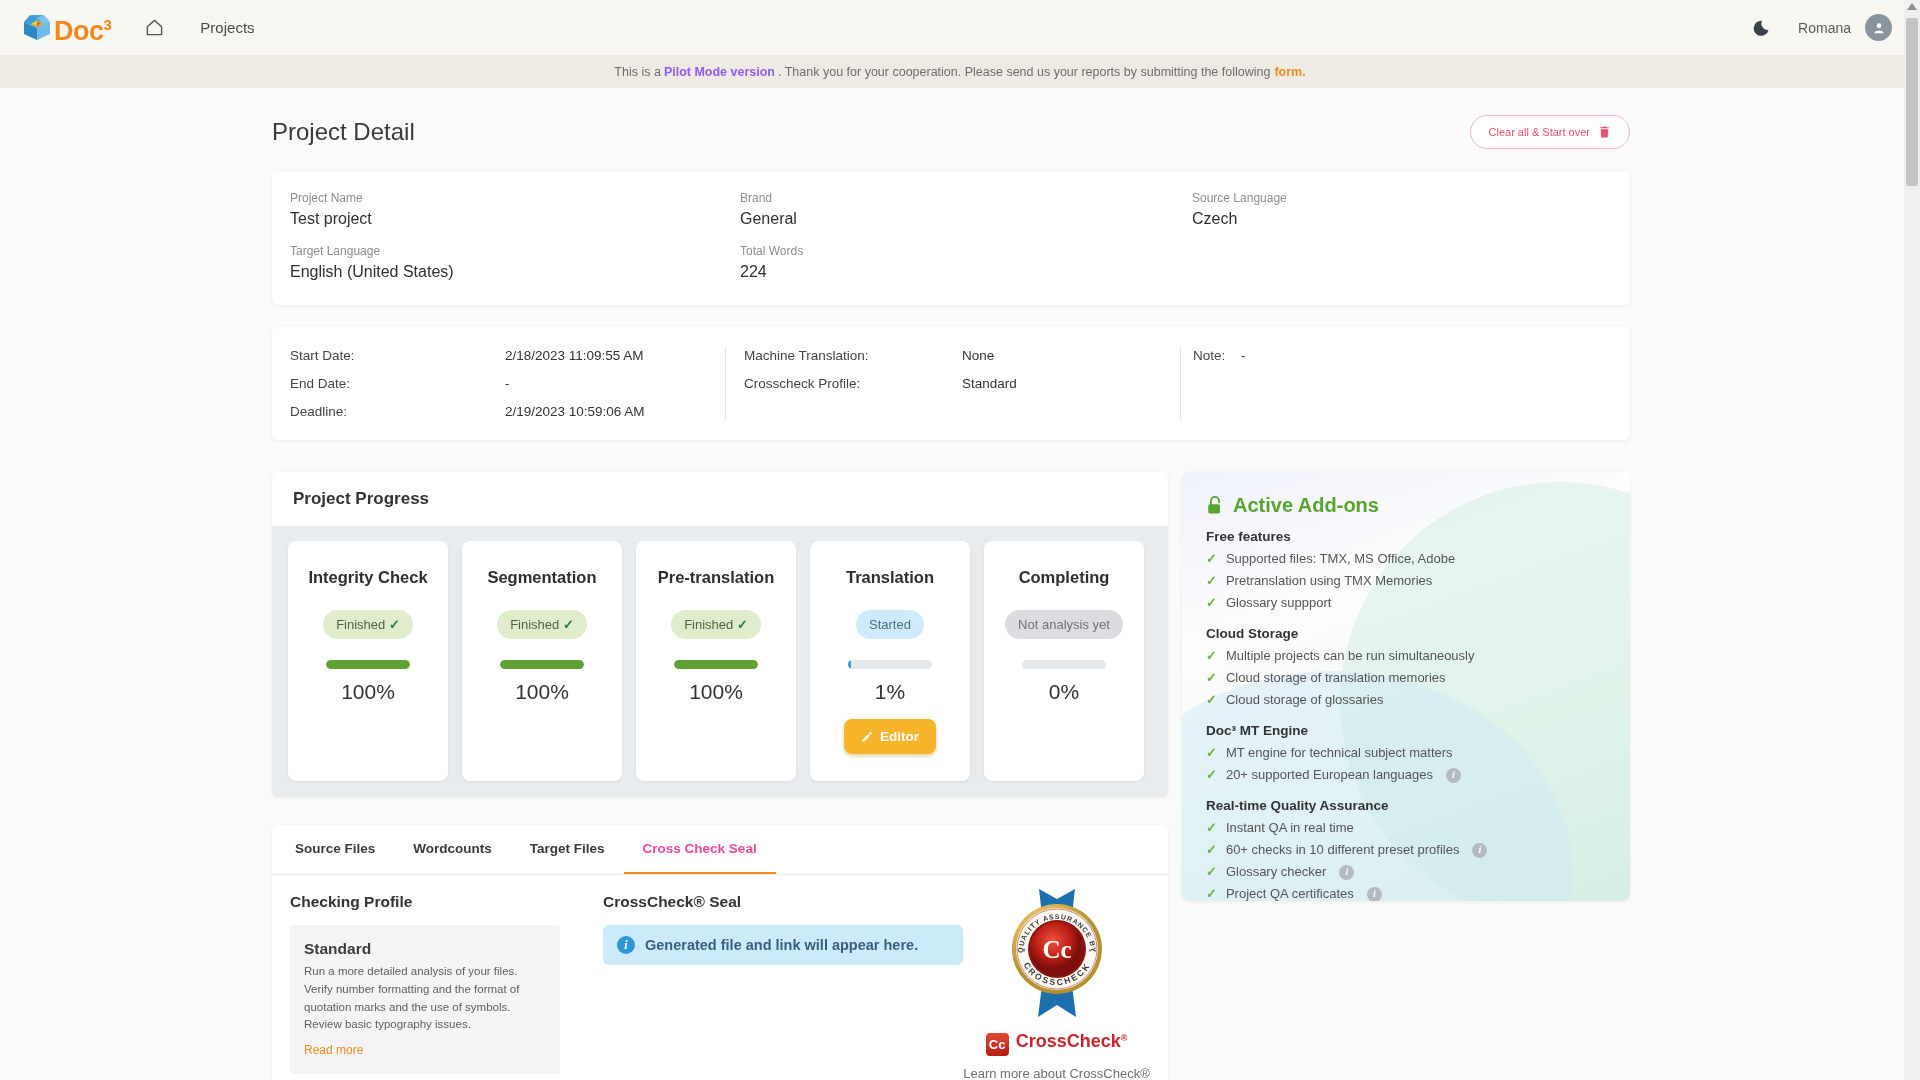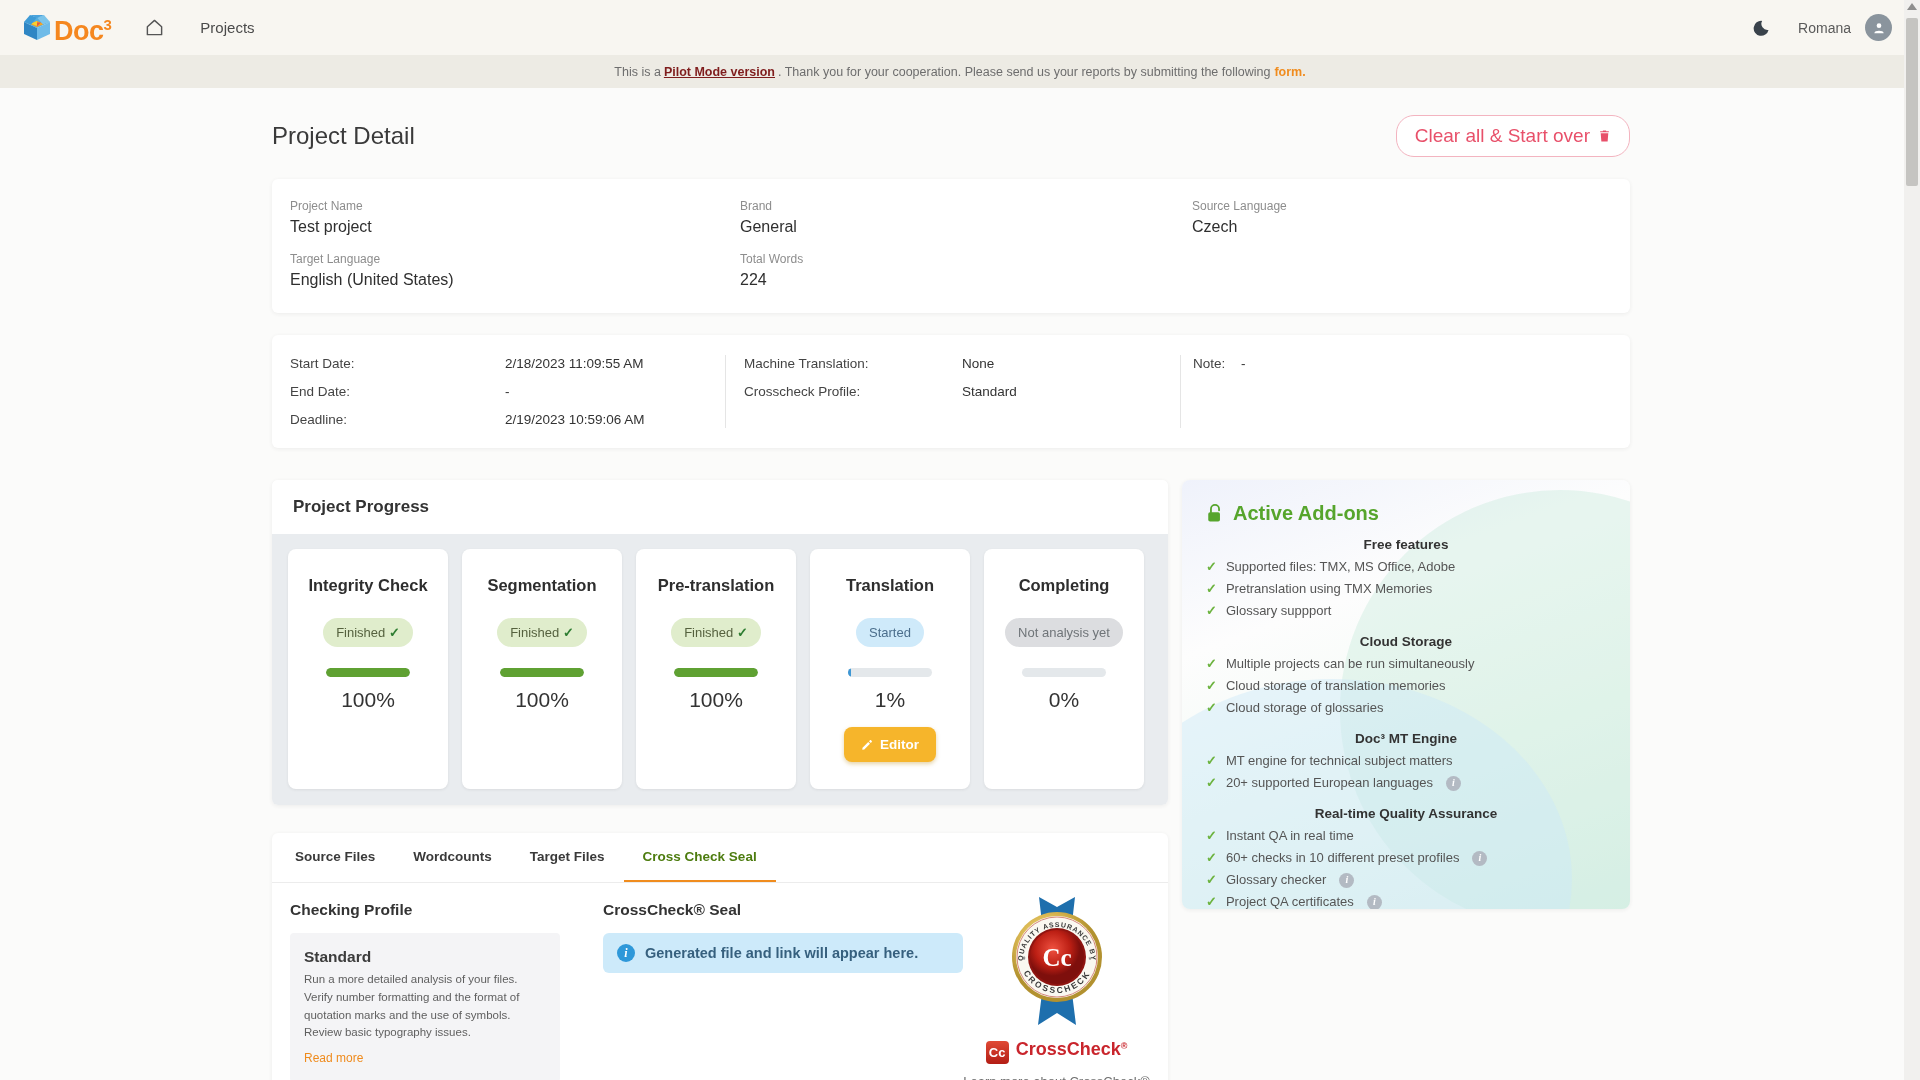--- a/index.html
+++ b/index.html
@@ -15,30 +15,30 @@
   .home-btn { display:flex; align-items:center; cursor:pointer; }
   .nav-item { font-size:15px; color:#4a4a4a; cursor:pointer; }
   .topbar-right { margin-left:auto; display:flex; align-items:center; gap:28px; }
   .moon-btn { cursor:pointer; display:flex; }
   .user-name { font-size:14px; color:#5a5a5a; }
   .avatar { width:27px; height:27px; border-radius:50%; background:#8a949d; display:flex; align-items:center; justify-content:center; cursor:pointer; margin-left:-14px; }
 
   
   .banner { height:33px; background:#edebe4; display:flex; align-items:center; justify-content:center;
     font-size:12.5px; color:#6d6d6d; }
-  .banner b { color:#7f1d1d; margin:16px 3px;text-decoration:underline; }
+  .banner b { color:#8b5cf6; margin:16px 3px; }
   .banner a { color:#f08c1e; font-weight:bold; margin-left:4px; text-decoration:none; cursor:pointer; }
 
   
   .page-body { background:#fbfbfa; height:calc(1080px - 88px); }
   .container { width:1358px; margin-left:272px; padding-top:27px; }
   .title-row { display:flex; align-items:center; justify-content:space-between; margin-bottom:22px; }
   .page-title { font-size:24px; font-weight:500; color:#3a3a3a; }
   .clear-btn { display:flex; align-items:center; gap:8px; background:#fff; border:1px solid #f3b4c0;
-    color:#e8506a; font-size:19px; border-radius:18px; padding:9px 18px; cursor:pointer;
+    color:#e8506a; font-size:11px; border-radius:18px; padding:9px 18px; cursor:pointer;
     font-family:"Liberation Sans", sans-serif; }
 
   .card { background:#fff; border-radius:6px; box-shadow:0 1px 4px rgba(40,40,40,.07); }
 
   
   .info-card { padding:20px 18px 24px; display:grid; grid-template-columns:450px 452px 1fr; row-gap:16px; }
   .field-label { font-size:12px; color:#8d8d8d; margin-bottom:5px; }
   .field-value { font-size:16px; color:#2f2f2f; }
 
   
@@ -74,39 +74,39 @@
   .bar-green { background:#5fa132; }
   .bar-blue { background:#3e97d4; }
   .stage-pct { margin-top:11px; font-size:21px; color:#333; }
   .editor-btn { margin-top:15px; background:#f6b52b; border:none; border-radius:8px; color:#fff;
     font-size:13.5px; font-weight:bold; padding:10px 17px; cursor:pointer; display:flex; align-items:center; gap:7px;
     box-shadow:0 2px 4px rgba(180,130,0,.35); font-family:"Liberation Sans", sans-serif; }
 
   
   .addons { position:relative; width:448px; height:429px; border-radius:8px; overflow:hidden;
     background:linear-gradient(160deg,#eff2fb 0%,#fdfdfd 30%,#f3faf5 58%,#e2f3ec 100%);
-    box-shadow:0 1px 4px rgba(40,40,40,.07); padding:22px 24px;text-align:center; }
+    box-shadow:0 1px 4px rgba(40,40,40,.07); padding:22px 24px; }
   .addons::before { content:''; position:absolute; right:-150px; top:10px; width:440px; height:440px;
     border-radius:50%; background:rgba(187,229,210,.32); }
   .addons::after { content:''; position:absolute; left:-90px; bottom:-170px; width:480px; height:400px;
     border-radius:50%; background:rgba(203,232,248,.45); }
   .addons-inner { position:relative; z-index:2; }
   .addons-title { display:flex; align-items:center; gap:9px; font-size:20px; font-weight:bold; color:#56a52c; margin-bottom:10px; }
   .addon-heading { font-size:13.5px; font-weight:bold; color:#333; margin:12px 0 4px; }
   .addon-item { display:flex; align-items:center; gap:9px; font-size:13px; color:#555; line-height:22px; }
   .addon-item .chk { color:#6cb33f; font-weight:bold; font-size:13px; }
   .info-dot { display:inline-flex; width:15px; height:15px; border-radius:50%; background:#b3bac3; color:#fff;
     font-size:10px; font-weight:bold; align-items:center; justify-content:center; margin-left:4px; cursor:pointer;
     font-family:"Liberation Serif", serif; font-style:italic; }
 
   
   .bottom-card { margin-top:28px; width:896px; height:283px; }
   .tabs-row { display:flex; border-bottom:1px solid #ececec; padding-left:4px; }
   .tab { padding:0 19px; line-height:47px; font-size:13.5px; font-weight:bold; color:#3a3a3a; cursor:pointer; }
-  .tab.active { color:#4d7c0f; border-bottom:2px solid #f08c1e; }
+  .tab.active { color:#ec4899; border-bottom:2px solid #f08c1e; }
   .bottom-content { display:flex; padding:18px 18px 0; }
   .col-checking { width:278px; margin-right:35px; }
   .sec-h { font-size:15.5px; font-weight:bold; color:#333; margin-bottom:14px; }
   .profile-box { background:#f4f4f6; border-radius:4px; padding:15px 14px 16px; width:270px; }
   .profile-name { font-size:15.5px; font-weight:600; color:#3c3c3c; margin-bottom:5px; }
   .profile-desc { font-size:11.5px; color:#5f5f5f; line-height:1.55; }
   .read-more { display:inline-block; margin-top:9px; font-size:12px; color:#ef8b1d; cursor:pointer; }
   .col-seal { width:360px; }
   .blue-box { background:#cdeafa; border-radius:6px; padding:11px 14px; display:flex; align-items:center; gap:10px; }
   .blue-box .bi { width:18px; height:18px; border-radius:50%; background:#2e98d9; color:#fff; font-size:12px;

